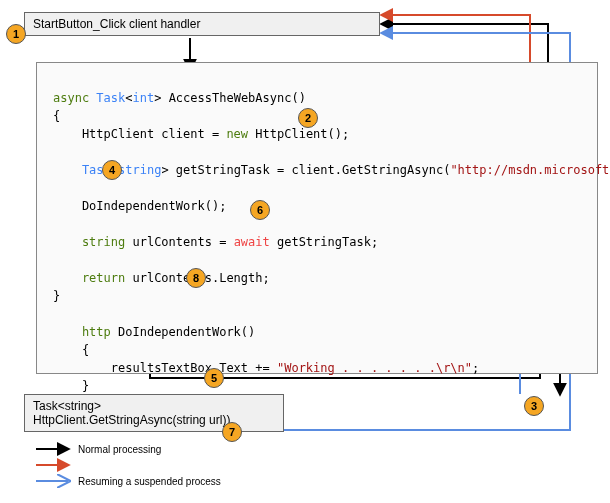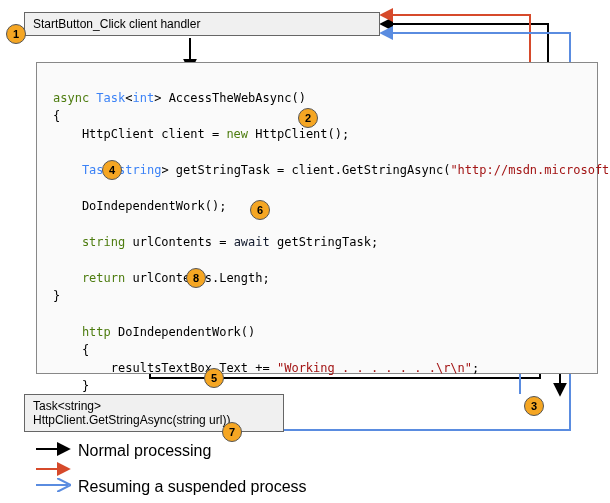--- a/index.html
+++ b/index.html
@@ -2,25 +2,25 @@
 <html><head>
 <meta charset="utf-8">
 <style>
   html,body{margin:0;padding:0;background:#fff;font-family:"Segoe UI",Arial,sans-serif;font-size:12px;color:#000;}
   .stage{position:relative;width:610px;height:503px;}
   svg{position:absolute;top:0;left:0;}
   .box{position:absolute;background:#f0f0f0;border:1px solid #666;padding:4px 8px;box-sizing:border-box;}
   .code-box{position:absolute;background:#fafafa;border:1px solid #888;padding:8px 4px 8px 16px;font-family:Consolas,monospace;font-size:12px;line-height:18px;white-space:pre;box-sizing:border-box;}
   .kw{color:#4d7c0f;}
   .type{color:#3b82f6;}
-  .aw{color:#0f172a;}
+  .aw{color:#ef4444;}
   .str{color:#a31515;}
   .badge{position:absolute;width:18px;height:18px;border-radius:50%;background:#f5a623;border:1px solid #555;color:#000;font-size:11px;line-height:18px;text-align:center;font-weight:bold;}
   .legend{position:absolute;}
-  .legend-row{display:flex;margin:2px 0;font-size:16px;}
+  .legend-row{display:flex;align-items:center;margin:2px 0;font-size:10px;}
   .legend-line{width:36px;height:14px;position:relative;margin-right:6px;}
 </style>
 </head>
 <body>
 
 <div class="stage">
 
 <svg width="610" height="503">
   <defs>
     <marker id="ah-black" viewBox="0 0 10 10" refX="8" refY="5" markerWidth="7" markerHeight="7" orient="auto">

